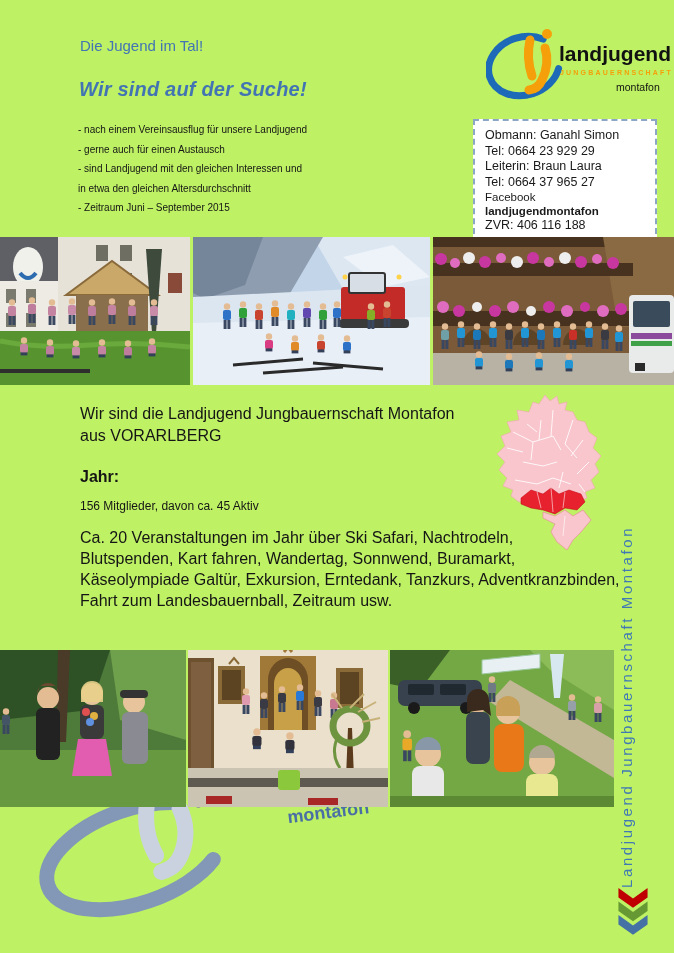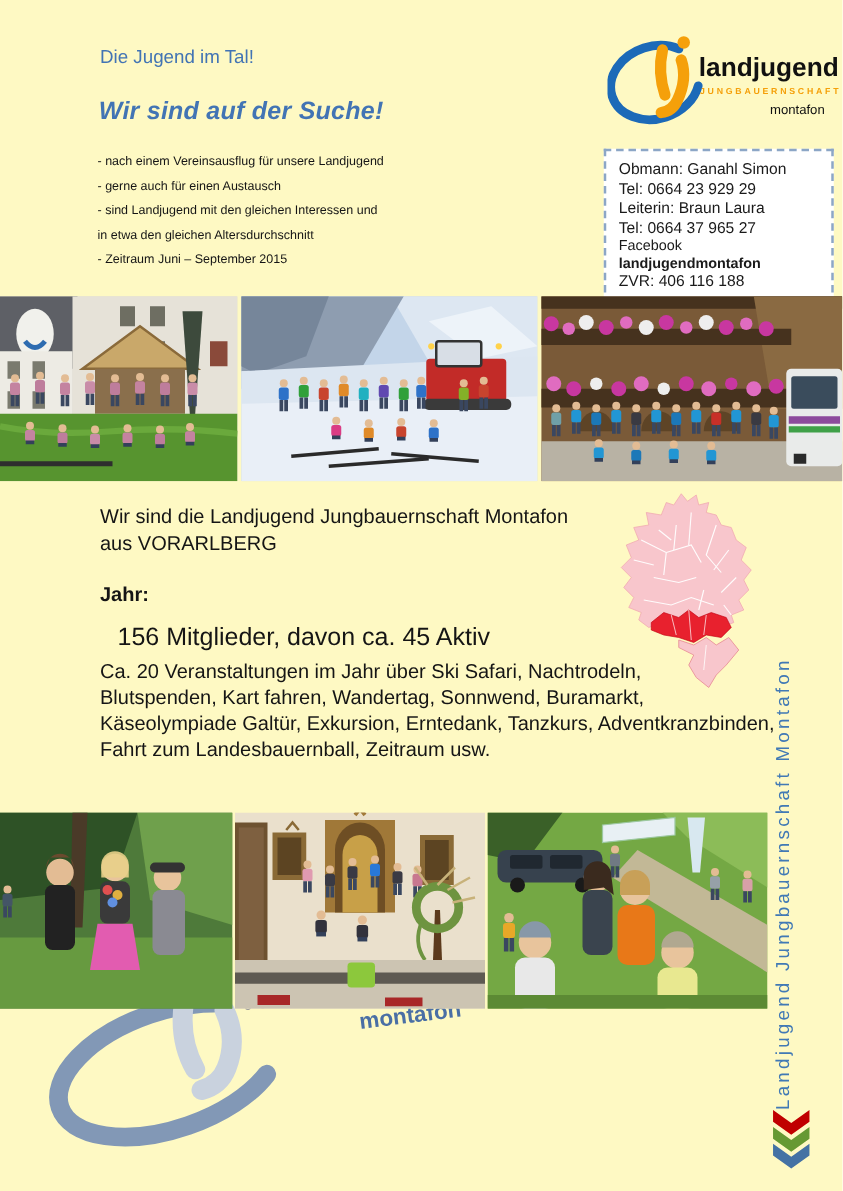--- a/index.html
+++ b/index.html
@@ -1,38 +1,38 @@
 <!DOCTYPE html>
 <html><head>
 <meta charset="utf-8">
 <style>
   html,body{margin:0;padding:0;background:#fff;}
-  .page{position:relative;width:674px;height:953px;background:#fef9c3;overflow:hidden;
+  .page{position:relative;width:674px;height:953px;background:#bef264;overflow:hidden;
         font-family:"Liberation Sans",sans-serif;color:#151515;text-decoration:underline;}
   .abs{position:absolute;}
   
   .greeting{left:80px;top:37px;font-size:15px;color:#4274B4;}
   .search-heading{left:79px;top:78px;font-size:20px;font-style:italic;color:#4274B4;font-weight:600;letter-spacing:.2px;}
   .bullets{left:78px;top:120px;font-size:10px;line-height:19.5px;color:#151515;}
   
   .logo{left:486px;top:18px;width:188px;height:100px;}
   
-  .contact-box{left:483px;top:119px;width:184px;box-sizing:border-box;border:2px dashed #8CA6C6;
+  .contact-box{left:473px;top:119px;width:184px;box-sizing:border-box;border:2px dashed #8CA6C6;
                padding:7px 10px 8px 10px;font-size:12.5px;line-height:15.5px;color:#1A1A1A;background:#fff;}
   .contact-line.small{font-size:11.5px;line-height:14px;}
   .contact-line.bold{font-weight:bold;}
   
   .photo-row{left:0;display:flex;gap:3px;z-index:2;}
   .row1{top:237px;height:148px;}
   .row2{top:650px;height:157px;gap:2px;}
   .photo{display:block;height:100%;}
   
   .intro{left:80px;top:403px;font-size:16px;line-height:21.5px;}
   .facts-label{left:80px;top:468px;font-size:16px;font-weight:bold;}
-  .members{left:94px;top:499px;font-size:20px;text-align:center;}
+  .members{left:80px;top:499px;font-size:12px;text-align:center;}
   .events{left:80px;top:527px;font-size:16px;line-height:21px;white-space:nowrap;}
   
   .map{left:493px;top:392px;width:120px;height:168px;z-index:1;}
   
   .watermark{left:34px;top:793px;width:392px;height:158px;z-index:0;}
   
   .vertical-text{left:618px;top:468px;height:420px;width:26px;writing-mode:vertical-rl;
                  transform:rotate(180deg);font-size:15px;letter-spacing:2.6px;color:#4179B5;
                  text-align:left;white-space:nowrap;}
   

